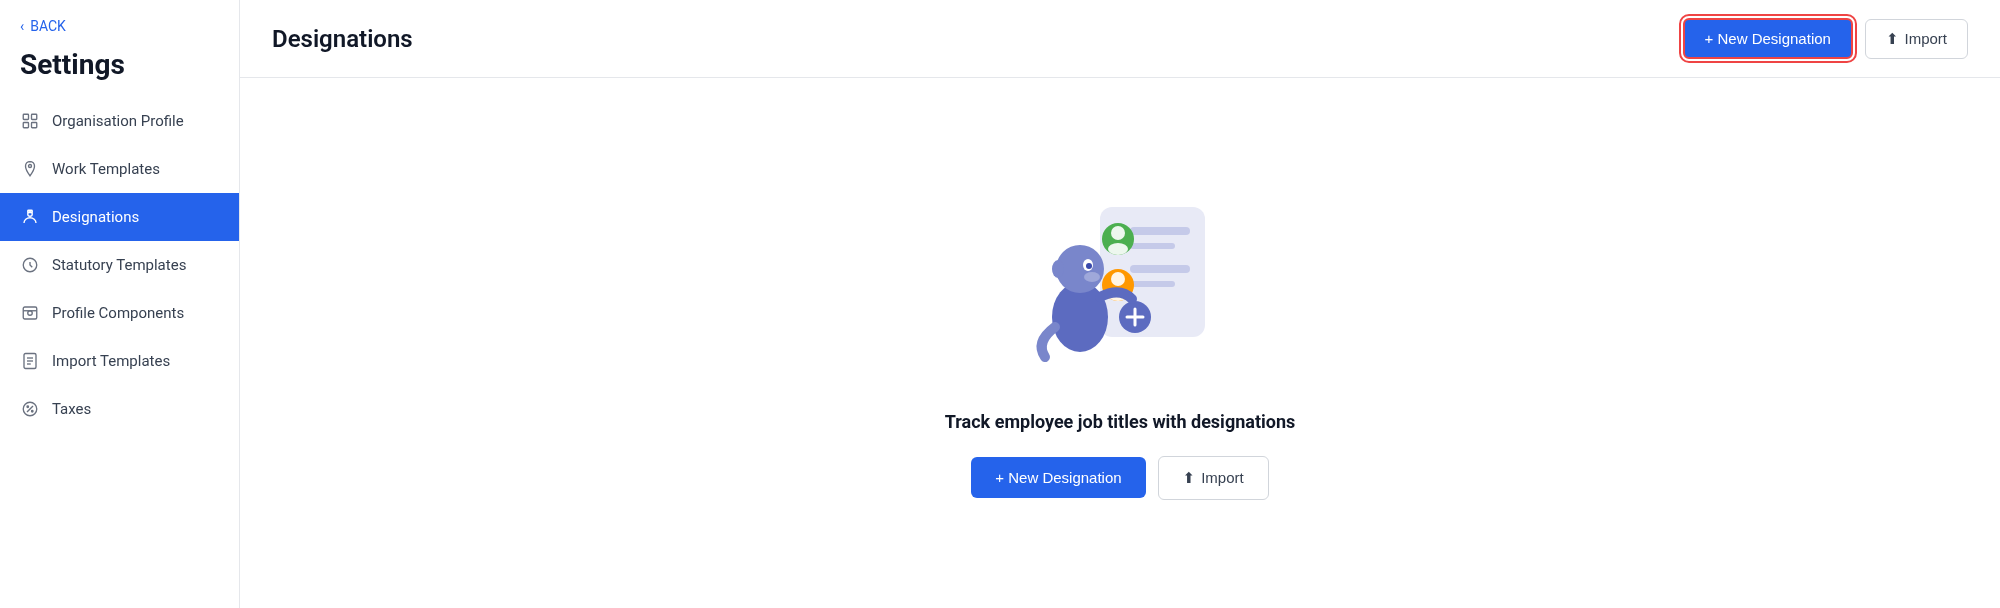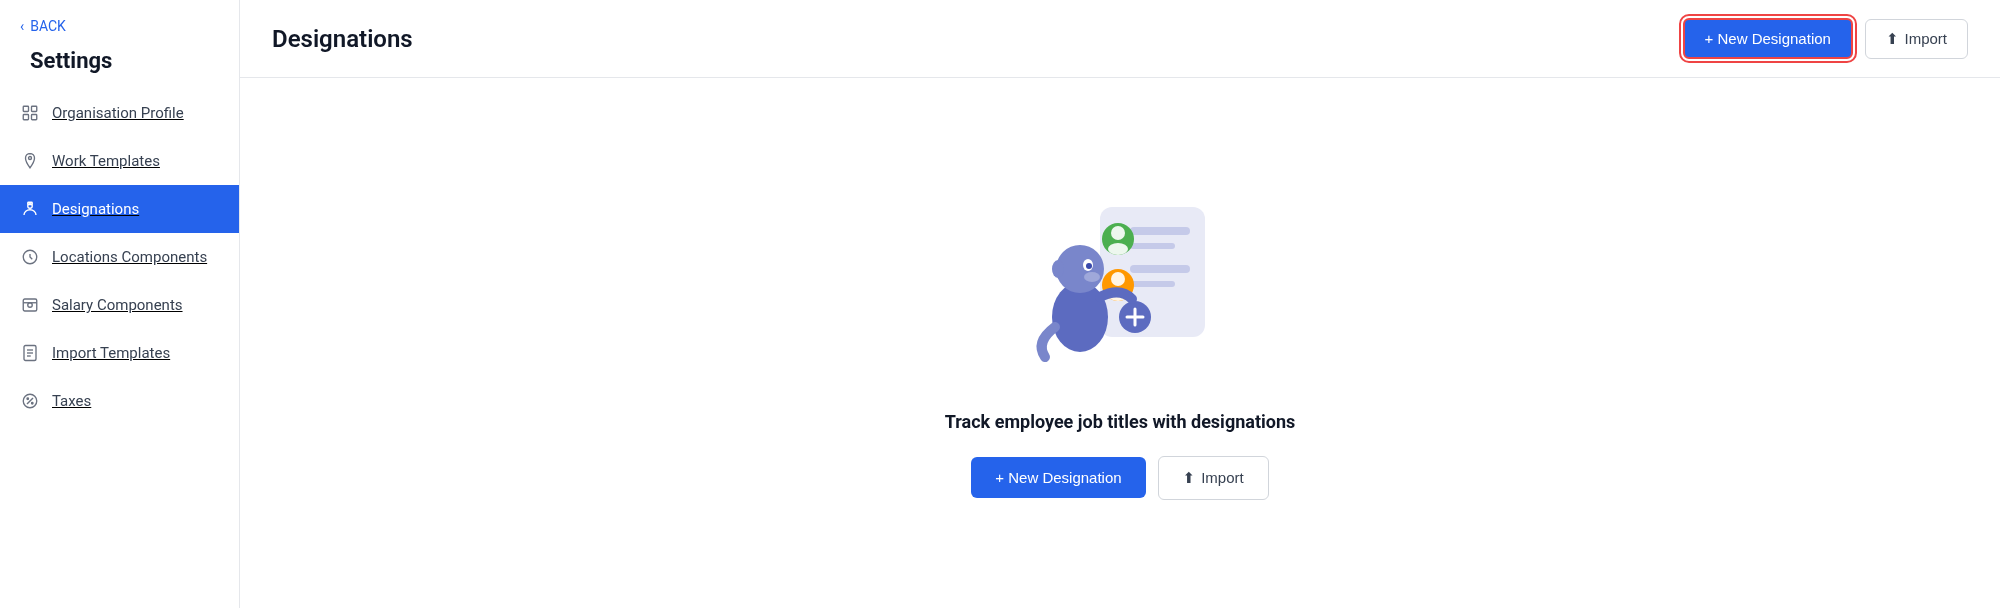--- a/index.html
+++ b/index.html
@@ -18,28 +18,27 @@
     .sidebar-back {
       padding: 18px 20px 10px 20px;
       color: #2563eb;
       font-size: 14px;
       cursor: pointer;
       display: flex;
       align-items: center;
       gap: 6px;
     }
     .sidebar-title {
-      padding: 4px 20px 16px 30px;
-      font-size: 22px;
+      padding: 4px 20px 16px 20px;
+      font-size: 28px;
       font-weight: 700;
       color: #111827;
     }
     .sidebar-nav {
       flex: 1;
-      text-decoration: underline;
     }
     .sidebar-item {
       display: flex;
       align-items: center;
       gap: 12px;
       padding: 14px 20px;
       font-size: 15px;
       color: #374151;
       cursor: pointer;
       border-radius: 0;
@@ -219,32 +218,32 @@
       <span>Designations</span>
     </div>
 
     <div class="sidebar-item">
       <span class="nav-icon">
         <svg width="18" height="18" viewBox="0 0 24 24" fill="none" stroke="currentColor" stroke-width="1.8">
           <circle cx="12" cy="12" r="9"></circle>
           <path d="M12 8v4l3 3"></path>
         </svg>
       </span>
-      <span>Locations Components</span>
+      <span>Statutory Templates</span>
     </div>
 
     <div class="sidebar-item">
       <span class="nav-icon">
         <svg width="18" height="18" viewBox="0 0 24 24" fill="none" stroke="currentColor" stroke-width="1.8">
           <rect x="3" y="4" width="18" height="16" rx="2"></rect>
           <circle cx="12" cy="12" r="3"></circle>
           <line x1="3" y1="9" x2="21" y2="9"></line>
         </svg>
       </span>
-      <span>Salary Components</span>
+      <span>Profile Components</span>
     </div>
 
     <div class="sidebar-item">
       <span class="nav-icon">
         <svg width="18" height="18" viewBox="0 0 24 24" fill="none" stroke="currentColor" stroke-width="1.8">
           <rect x="4" y="2" width="16" height="20" rx="2"></rect>
           <line x1="8" y1="8" x2="16" y2="8"></line>
           <line x1="8" y1="12" x2="16" y2="12"></line>
           <line x1="8" y1="16" x2="13" y2="16"></line>
         </svg>

